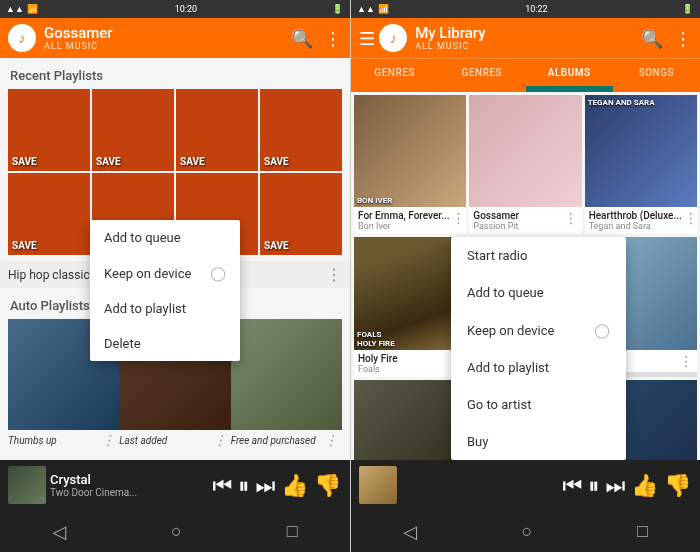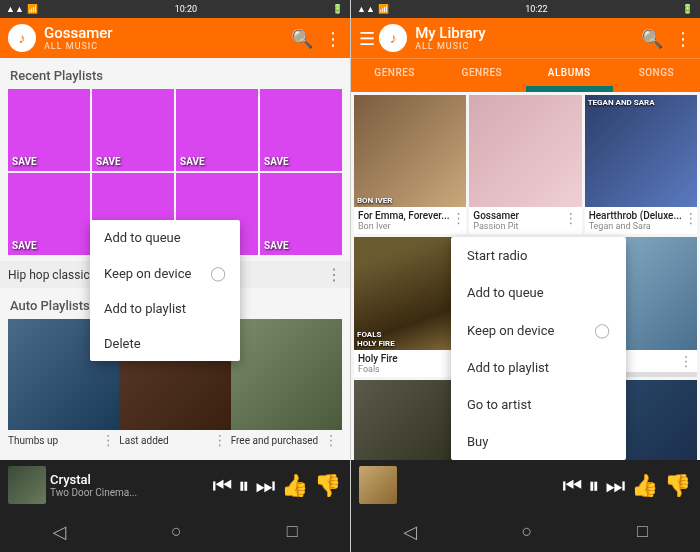--- a/index.html
+++ b/index.html
@@ -136,21 +136,21 @@
 
     .recent-grid {
       display: grid;
       grid-template-columns: repeat(4, 1fr);
       gap: 2px;
       padding: 0 8px 6px;
     }
     .recent-grid .thumb {
       width: 100%;
       aspect-ratio: 1;
-      background: #d946ef;
+      background: #c2410c;
       position: relative;
       overflow: hidden;
     }
 
     .playlist-label {
       display: flex;
       align-items: center;
       justify-content: space-between;
       padding: 4px 8px;
       background: #eee;
@@ -399,21 +399,21 @@
       <div class="menu-item" style="display:flex;align-items:center;justify-content:space-between;">
         <span>Keep on device</span>
         <span style="color:#aaa;font-size:14px;">◯</span>
       </div>
       <div class="menu-item">Add to playlist</div>
       <div class="menu-item">Delete</div>
     </div>
 
     <div class="section-title">Auto Playlists</div>
     <div style="padding: 0 8px;">
-      <div style="display:grid;grid-template-columns:repeat(3,1fr);">
+      <div style="display:grid;grid-template-columns:repeat(3,1fr);font-style:italic;">
         <div>
           <div class="auto-item-thumb" style="width:100%;aspect-ratio:1;background:linear-gradient(135deg,#4a6a8a,#1a3a5a);position:relative;"></div>
           <div class="auto-col-label">
             <span class="label-name">Thumbs up</span>
             <span class="more-btn">⋮</span>
           </div>
         </div>
         <div>
           <div class="auto-item-thumb" style="width:100%;aspect-ratio:1;background:linear-gradient(135deg,#5a3a2a,#3a2010);position:relative;"></div>
           <div class="auto-col-label">

